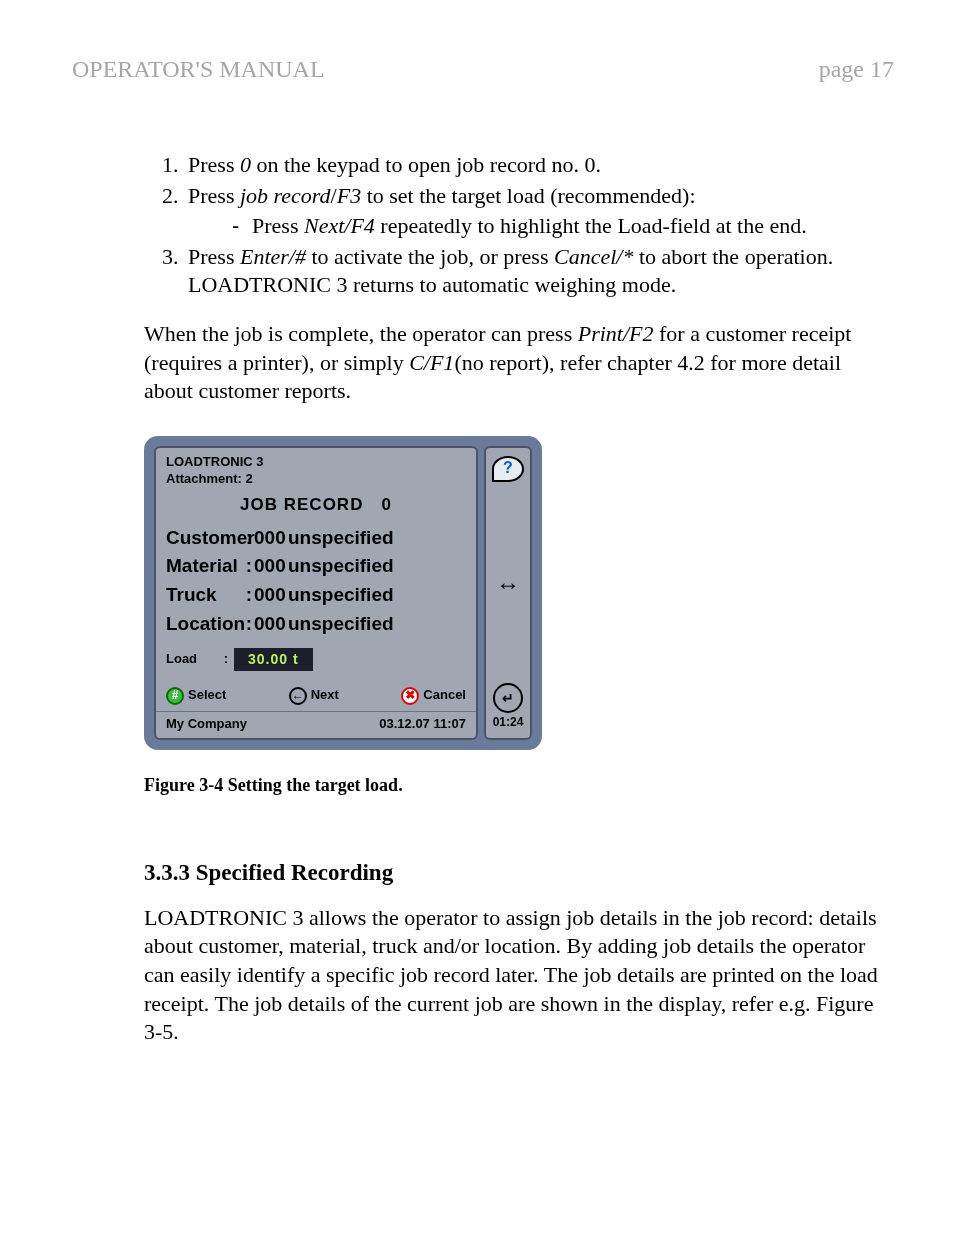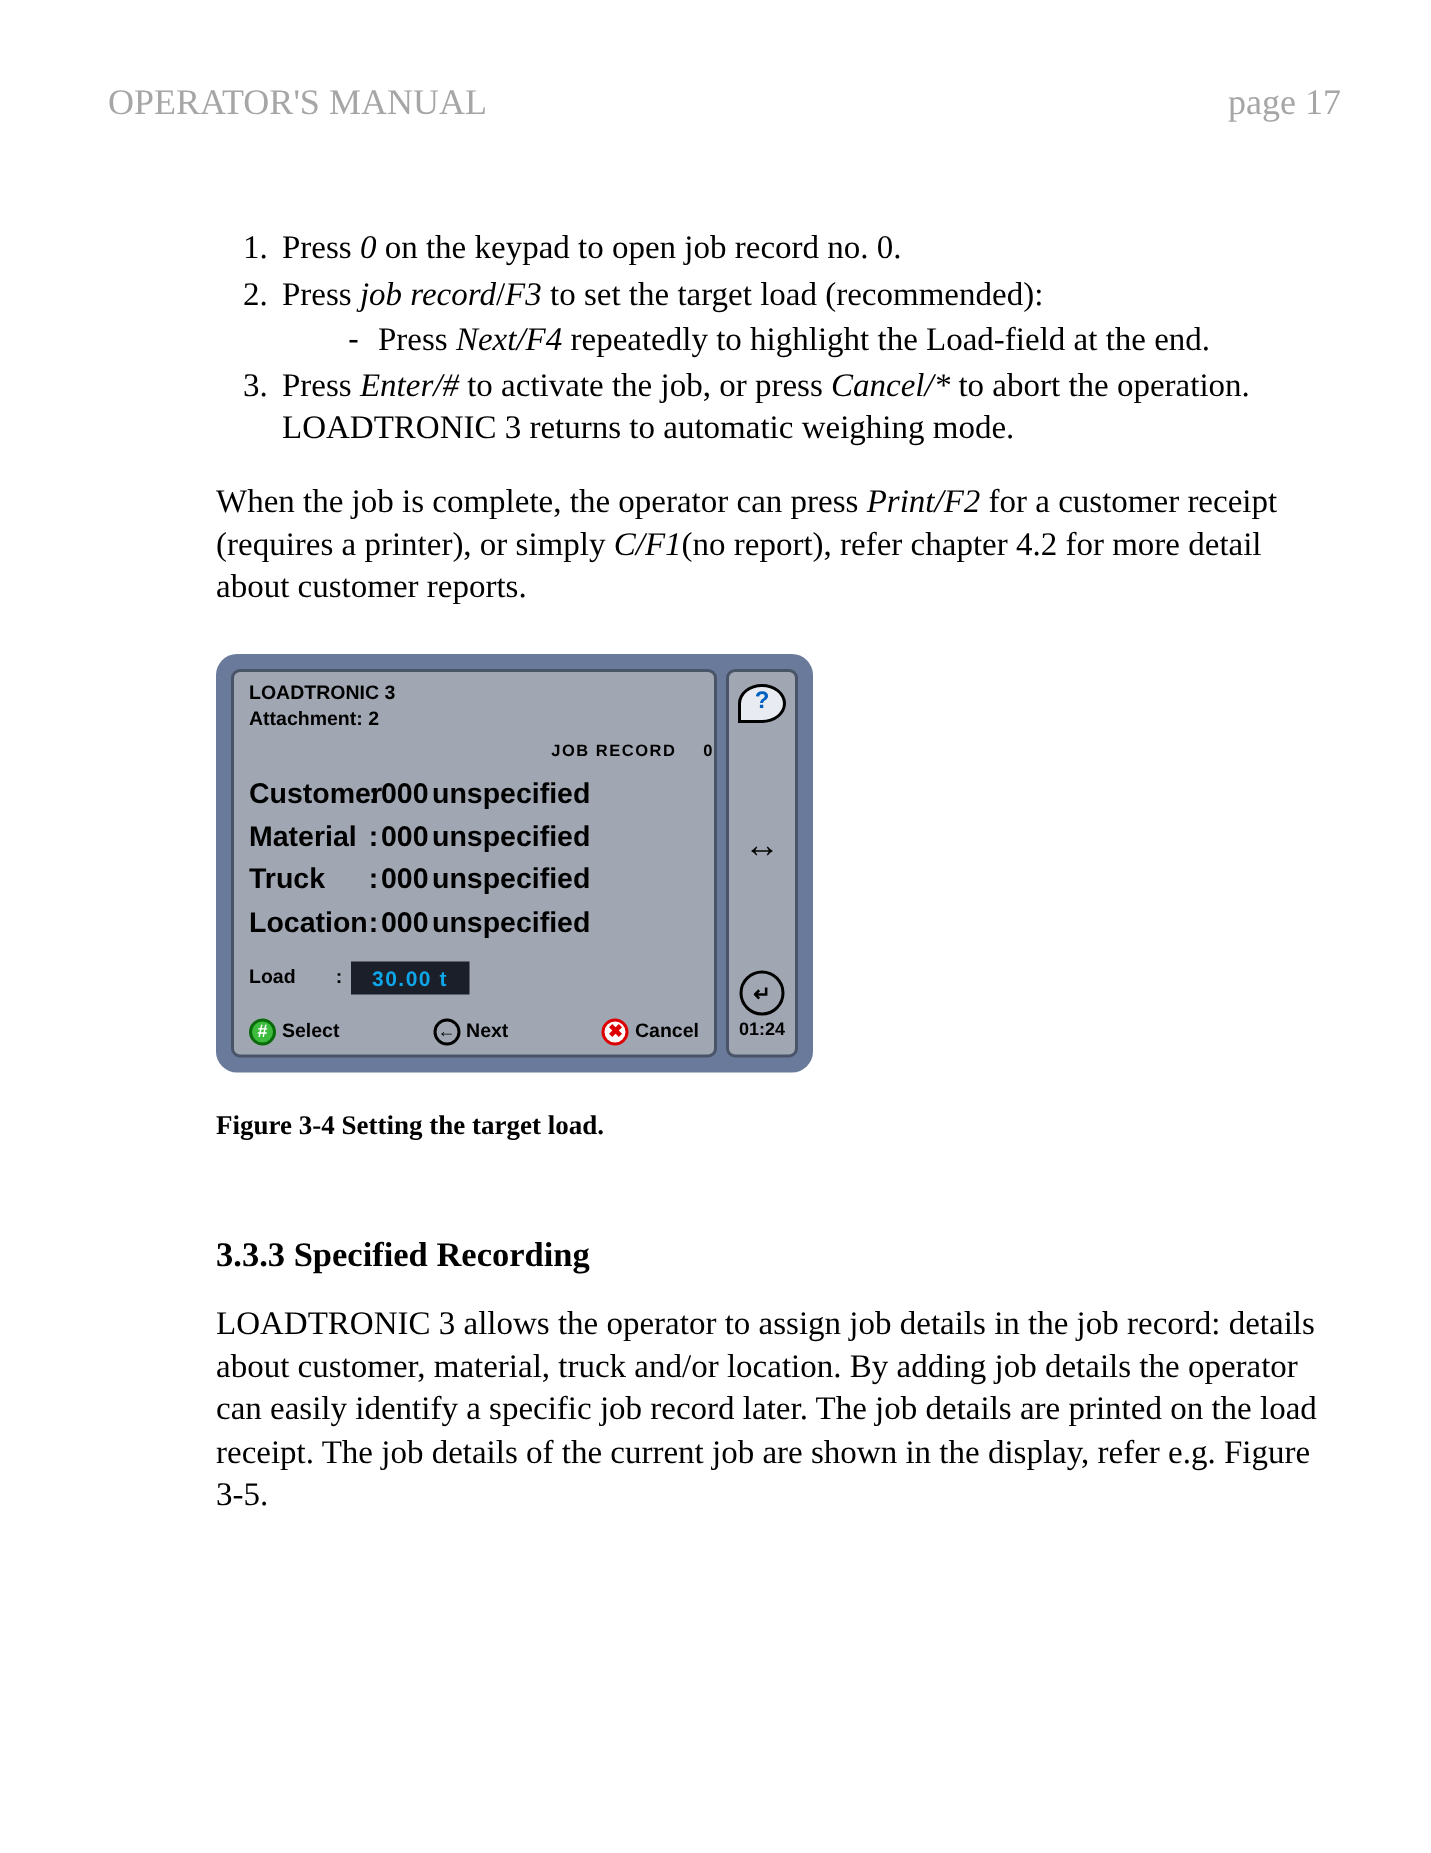--- a/index.html
+++ b/index.html
@@ -96,23 +96,23 @@
     font-weight: bold;
   }
   .lcd-top {
     display: flex;
     justify-content: space-between;
     padding: 6px 10px 4px 10px;
     font-size: 13px;
     flex-direction: column;
   }
   .lcd-title {
-    text-align: right;
+    text-align: center;
     padding: 2px 0 8px 0;
-    font-size: 11px;
+    font-size: 17px;
     letter-spacing: 1px;
   }
   .lcd-title .num { margin-left: 18px; }
   .field-row {
     display: flex;
     padding: 2px 10px;
     font-size: 19px;
   }
   .field-row .lbl { width: 78px; }
   .field-row .col { width: 10px; text-align: center; }
@@ -121,21 +121,21 @@
   .load-row {
     display: flex;
     align-items: center;
     padding: 10px 10px 8px 10px;
     font-size: 13px;
   }
   .load-row .lbl { width: 52px; }
   .load-row .col { width: 16px; text-align: center; }
   .load-box {
     background: #1a1f2a;
-    color: #0ea5e9;
+    color: #bef264;
     padding: 2px 14px;
     font-size: 14px;
     font-weight: bold;
     letter-spacing: 1px;
   }
   .btn-row {
     display: flex;
     justify-content: space-between;
     align-items: center;
     padding: 8px 10px 6px 10px;
@@ -280,20 +280,24 @@
             </div>
             <div class="btn">
               <span class="circ grey">←</span>
               <span>Next</span>
             </div>
             <div class="btn">
               <span class="circ red">✖</span>
               <span>Cancel</span>
             </div>
           </div>
+          <div class="lcd-bot">
+            <span>My Company</span>
+            <span>03.12.07 11:07</span>
+          </div>
         </div>
         <div class="sidebar">
           <div class="bubble">?</div>
           <div class="dblarrow">↔</div>
           <div class="enter-wrap">
             <div class="enter-circ">↵</div>
             <div>01:24</div>
           </div>
         </div>
       </div>

